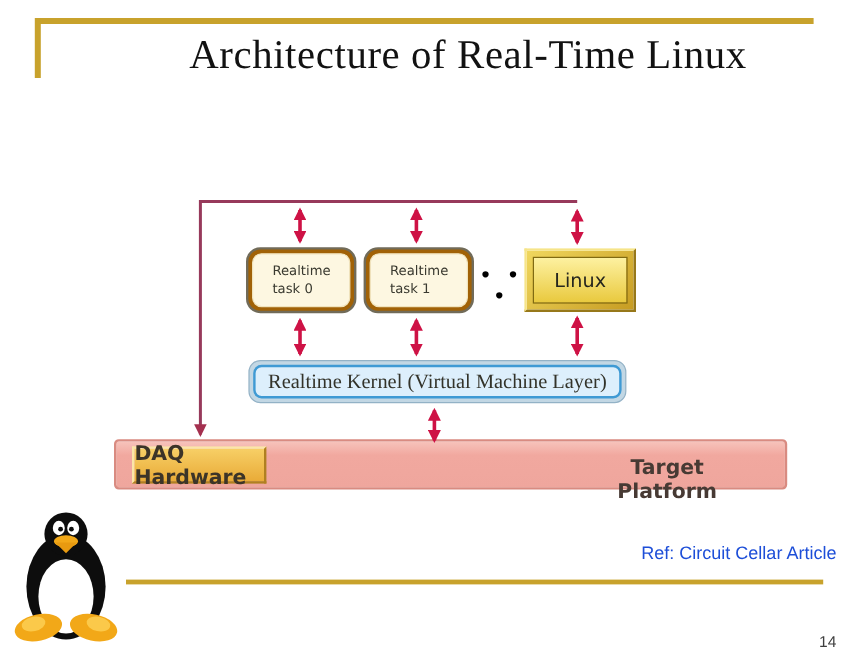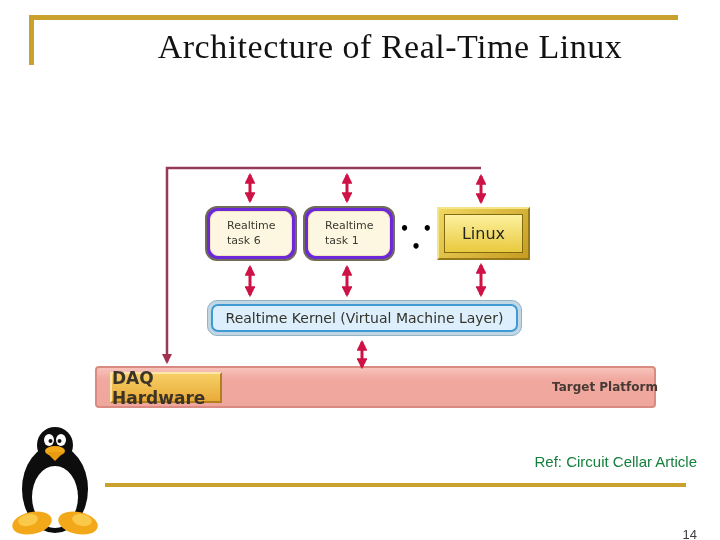--- a/index.html
+++ b/index.html
@@ -14,21 +14,21 @@
   
   .title{
     position:absolute;left:90px;top:28px;width:600px;margin:0;
     font-family:"Liberation Serif",serif;font-weight:400;font-size:34px;
     color:#121212;text-align:center;letter-spacing:0.5px;
   }
   
   .dbox{position:absolute;box-sizing:border-box;font-family:"DejaVu Sans",sans-serif;color:#3a3a30;}
   
   .task{
-    border:2px solid #716b59;border-radius:12px;background:#6d28d9;
+    border:2px solid #716b59;border-radius:12px;background:#a16207;
   }
   .task .inner{
     position:absolute;inset:3px;border-radius:8px;background:#fdf7e1;
     border:1px solid #f1e4bd;
     display:flex;flex-direction:column;justify-content:center;
     padding-left:16px;font-size:11px;line-height:1.35;
   }
   
   .dots{
     position:absolute;left:397px;top:220px;width:42px;text-align:center;
@@ -48,21 +48,21 @@
   }
   
   .kernel{
     border-radius:10px;background:#c2d7e4;border:1px solid #93b2c6;
   }
   .kernel .inner{
     position:absolute;inset:3px;border-radius:7px;
     background:var(--kernel-fill-blue,#ddeffc);
     border:2px solid var(--kernel-border-blue,#3f9ad4);
     display:flex;align-items:center;justify-content:center;
-    font-size:14px;color:#33332a;
+    font-size:17px;color:#33332a;font-family:Liberation Serif, serif;
   }
   
   .pinkbar{
     border-radius:4px;background:linear-gradient(180deg,#f7c3bb 0%,#f1a89f 30%,#efa69d 100%);
     border:2px solid #d98b81;
   }
   
   .daq{
     border-top:2px solid #fbe6a8;border-left:2px solid #fbe6a8;
     border-bottom:2px solid #b08020;border-right:2px solid #b08020;
@@ -72,51 +72,51 @@
   }
   
   .interrupt{
     border-top:2px solid #fffbe8;border-left:2px solid #fffbe8;
     border-bottom:2px solid #cdb468;border-right:2px solid #cdb468;
     background:linear-gradient(180deg,#fcf4c8 0%,#fbf3c2 55%,#f3e49a 100%);
     display:flex;align-items:center;justify-content:center;
     font-size:11px;font-weight:600;color:#3c3428;
   }
   .target-label{
-    position:absolute;left:540px;top:380px;width:130px;text-align:center;
-    font-size:12px;font-weight:600;color:#473a34;
+    position:absolute;left:491px;top:380px;width:130px;text-align:center;
+    font-size:17px;font-weight:600;color:#473a34;
     font-family:"DejaVu Sans",sans-serif;
   }
   
   .arrows{position:absolute;left:0;top:0;pointer-events:none;z-index:5;}
   .stroke-crimson{stroke:var(--arrow-crimson,#CE1245);}
   .stroke-maroon{stroke:var(--connector-maroon,#97395B);}
   
-  .ref-text{position:absolute;right:42px;top:453px;font-size:15px;color:#15803d;}
+  .ref-text{position:absolute;right:42px;top:453px;font-size:15px;color:#1d4ed8;}
   .author{position:absolute;left:257px;top:495px;width:240px;text-align:center;font-size:16px;color:#0f0f0f;}
   .pagenum{position:absolute;right:42px;top:527px;font-size:13px;color:#3f3f3f;}
   .tux{position:absolute;left:8px;top:423px;}
   .z2{z-index:2;} .z1{z-index:1;}
 </style>
 </head>
 <body>
 
 <div class="slide">
 
   <div class="gold-top-h"></div>
   <div class="gold-top-v"></div>
 
   <h1 class="title">Architecture of Real-Time Linux</h1>
 
   <div class="dbox pinkbar z1" style="left:95px;top:366px;width:561px;height:42px;"></div>
 
   <div class="dbox task z2" style="left:205px;top:206px;width:92px;height:55px;">
     <div class="inner">
       <span>Realtime</span>
-      <span>task 6</span>
+      <span>task 0</span>
     </div>
   </div>
 
   <div class="dbox task z2" style="left:303px;top:206px;width:92px;height:55px;">
     <div class="inner">
       <span>Realtime</span>
       <span>task 1</span>
     </div>
   </div>
 

